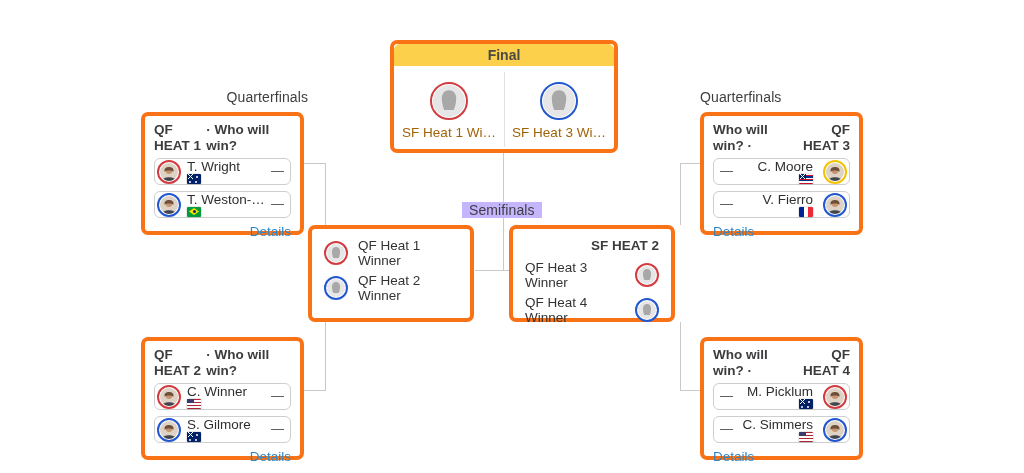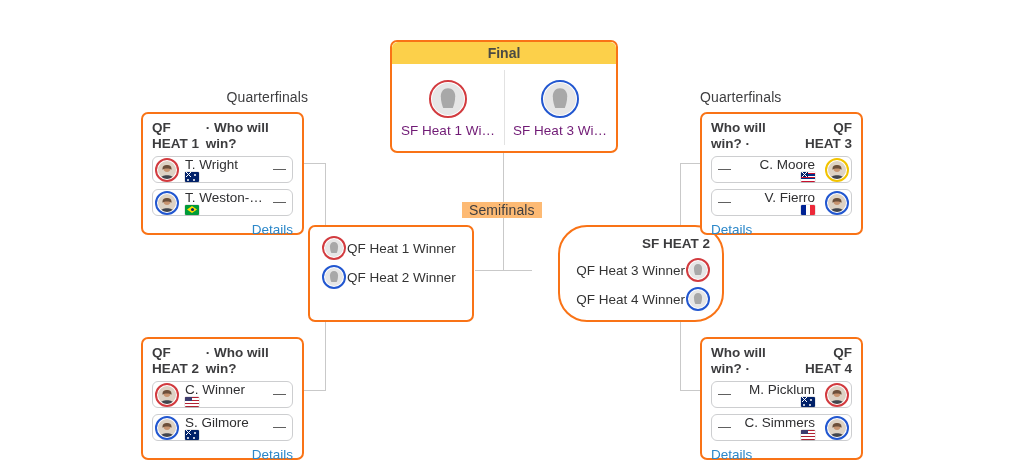--- a/index.html
+++ b/index.html
@@ -6,51 +6,51 @@
   .stage{position:relative;width:1024px;height:473px;background:#fff;
          font-family:"Liberation Sans","DejaVu Sans",sans-serif;overflow:hidden;}
 
   
   .line{position:absolute;background:#c9c9c9;}
 
   
   .round-label{position:absolute;font-size:14px;color:#3e3e40;letter-spacing:.1px;}
 
   
-  .card{position:absolute;background:#fff;border:2px solid #f97316;border-radius:7px;box-sizing:border-box;}
+  .card{position:absolute;background:#fff;border:4px solid #f97316;border-radius:7px;box-sizing:border-box;}
 
   
   .final-card{left:390px;top:40px;width:228px;height:113px;}
   .final-header{height:22px;background:#fcd04a;border-radius:6px 6px 0 0;
                 display:flex;align-items:center;justify-content:center;
                 font-size:14px;font-weight:bold;color:#4a4a44;}
   .final-body{position:relative;display:flex;height:89px;}
   .final-cell{flex:1;display:flex;flex-direction:column;align-items:center;justify-content:center;gap:5px;}
   .final-divider{position:absolute;left:50%;top:6px;bottom:8px;width:1px;background:#e2e2e2;}
-  .final-cell .slot-label{font-size:13.5px;color:#701a75;}
+  .final-cell .slot-label{font-size:13.5px;color:#a16207;}
 
   
   .avatar{border-radius:50%;border:2px solid #999;background:#fff;padding:1px;
           display:inline-block;box-sizing:border-box;flex:none;}
   .avatar svg{display:block;border-radius:50%;}
   .avatar[data-ring="red"]{border-color:#d23b3f;}
   .avatar[data-ring="blue"]{border-color:#2257d0;}
   .avatar[data-ring="yellow"]{border-color:#f2c300;}
   .avatar-lg{width:38px;height:38px;}
   .avatar-lg svg{width:32px;height:32px;}
   .avatar-sm{width:24px;height:24px;}
   .avatar-sm svg{width:18px;height:18px;}
 
   
   .sf-card{top:225px;width:166px;height:97px;padding:9px 12px;}
   .sf-card.left{left:308px;}
-  .sf-card.right{left:558px;border-radius:29px;}
+  .sf-card.right{left:509px;}
   .sf-title{font-size:13.5px;font-weight:bold;color:#3c3c3e;margin-bottom:7px;}
   .sf-card.right .sf-title{text-align:right;}
-  .sf-row{display:flex;align-items:center;gap:1px;margin-bottom:5px;}
+  .sf-row{display:flex;align-items:center;gap:10px;margin-bottom:5px;}
   .sf-card.right .sf-row{flex-direction:row-reverse;}
   .sf-row .slot-label{font-size:13.5px;color:#333;}
 
   
   .qf-card{width:163px;height:123px;padding:6px 9px;}
   .qf-header{display:flex;justify-content:space-between;font-size:13.5px;font-weight:bold;
              color:#3c3c3e;line-height:16px;margin-bottom:4px;}
   .qf-heat{width:58px;}
   .qf-question{width:94px;}
   .qf-card.mirror .qf-heat{text-align:right;}
@@ -81,21 +81,21 @@
         background:#fedf00;clip-path:polygon(50% 0,100% 50%,50% 100%,0 50%);}
   .flag[data-flag="br"]::after{content:'';position:absolute;left:5.5px;top:3.5px;width:3px;height:3px;
         background:#002776;border-radius:50%;}
   .flag[data-flag="hi"]{background:repeating-linear-gradient(180deg,#fff 0 1.25px,#c8102e 1.25px 2.5px,#003087 2.5px 3.75px);}
   .flag[data-flag="hi"]::before{content:'';position:absolute;left:0;top:0;width:7px;height:5px;
         background:linear-gradient(45deg,transparent 42%,#fff 42%,#fff 58%,transparent 58%),
                    linear-gradient(-45deg,transparent 42%,#fff 42%,#fff 58%,transparent 58%),#012169;}
   .flag[data-flag="fr"]{background:linear-gradient(90deg,#002395 0 34%,#fff 34% 66%,#ed2939 66% 100%);}
 
   
-  .semi-label{left:462px;top:202px;background:#fdba74;padding:0 7px;z-index:3;}
+  .semi-label{left:462px;top:202px;background:#c4b5fd;padding:0 7px;z-index:3;}
   .q-label-left{left:141px;top:89px;width:167px;text-align:right;}
   .q-label-right{left:700px;top:89px;}
 </style>
 </head>
 <body>
 
 <div class="stage">
 
   <div class="line" style="left:503px;top:153px;width:1px;height:117px;"></div>
   <div class="line" style="left:475px;top:270px;width:57px;height:1px;"></div>

